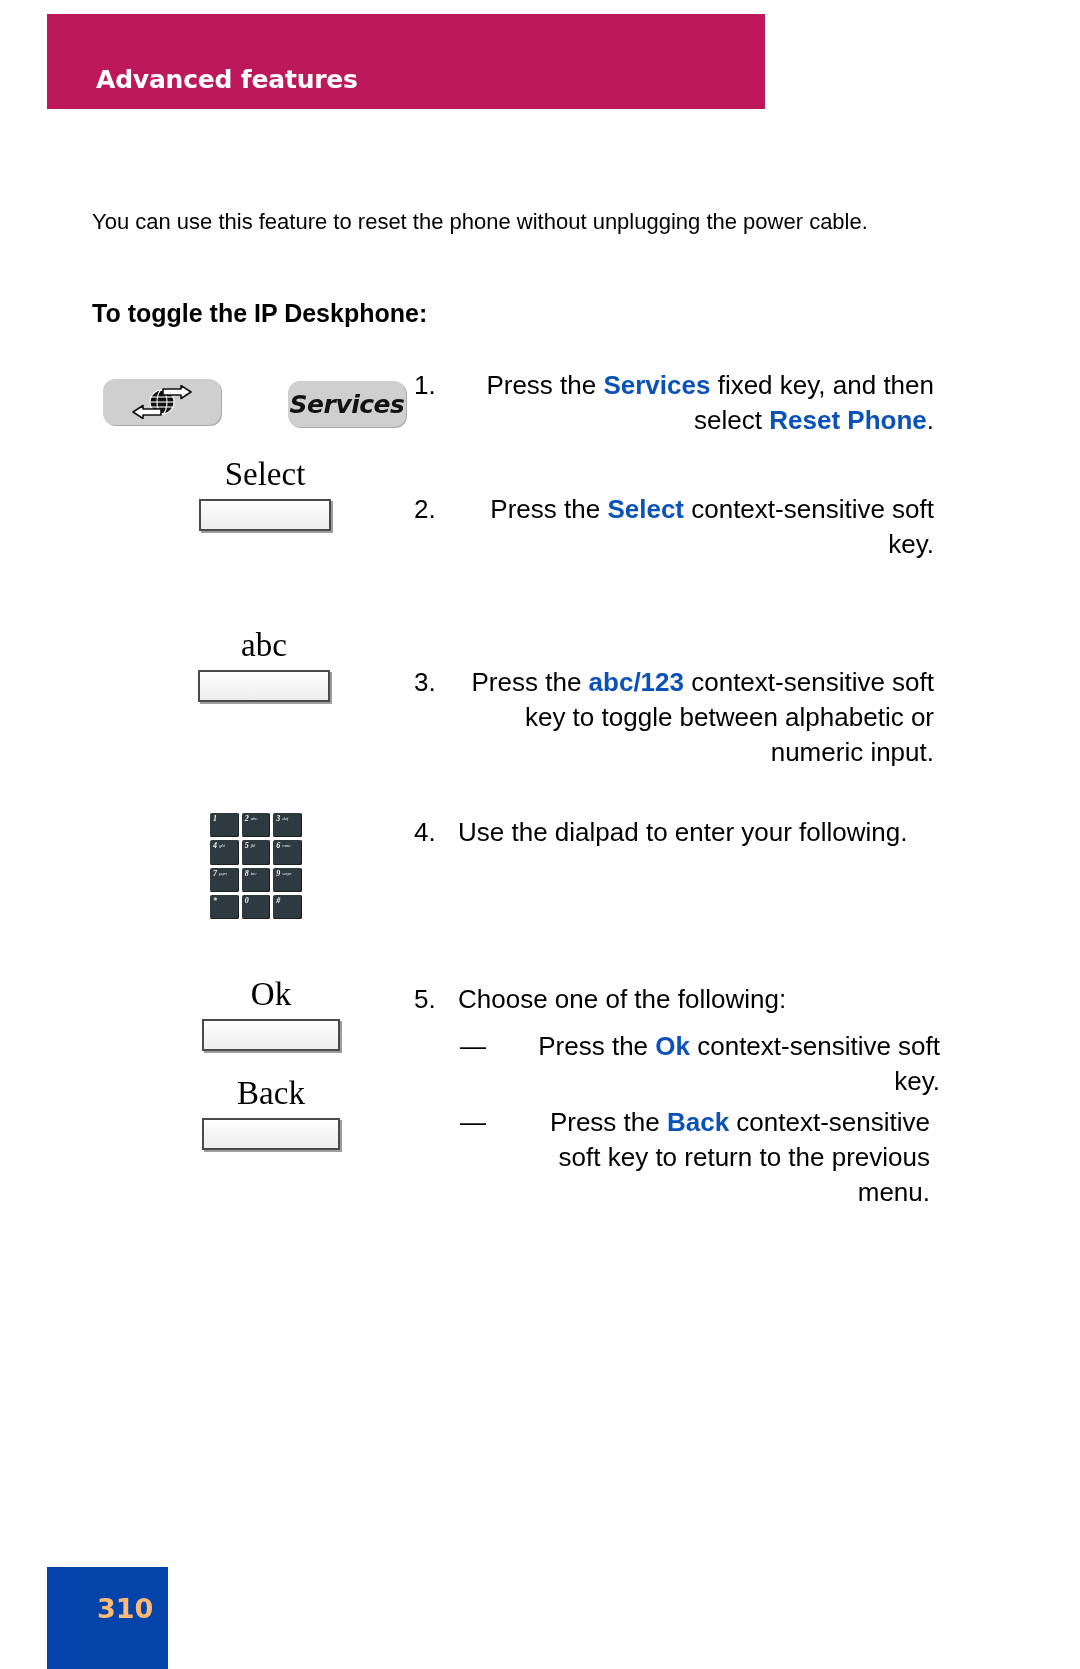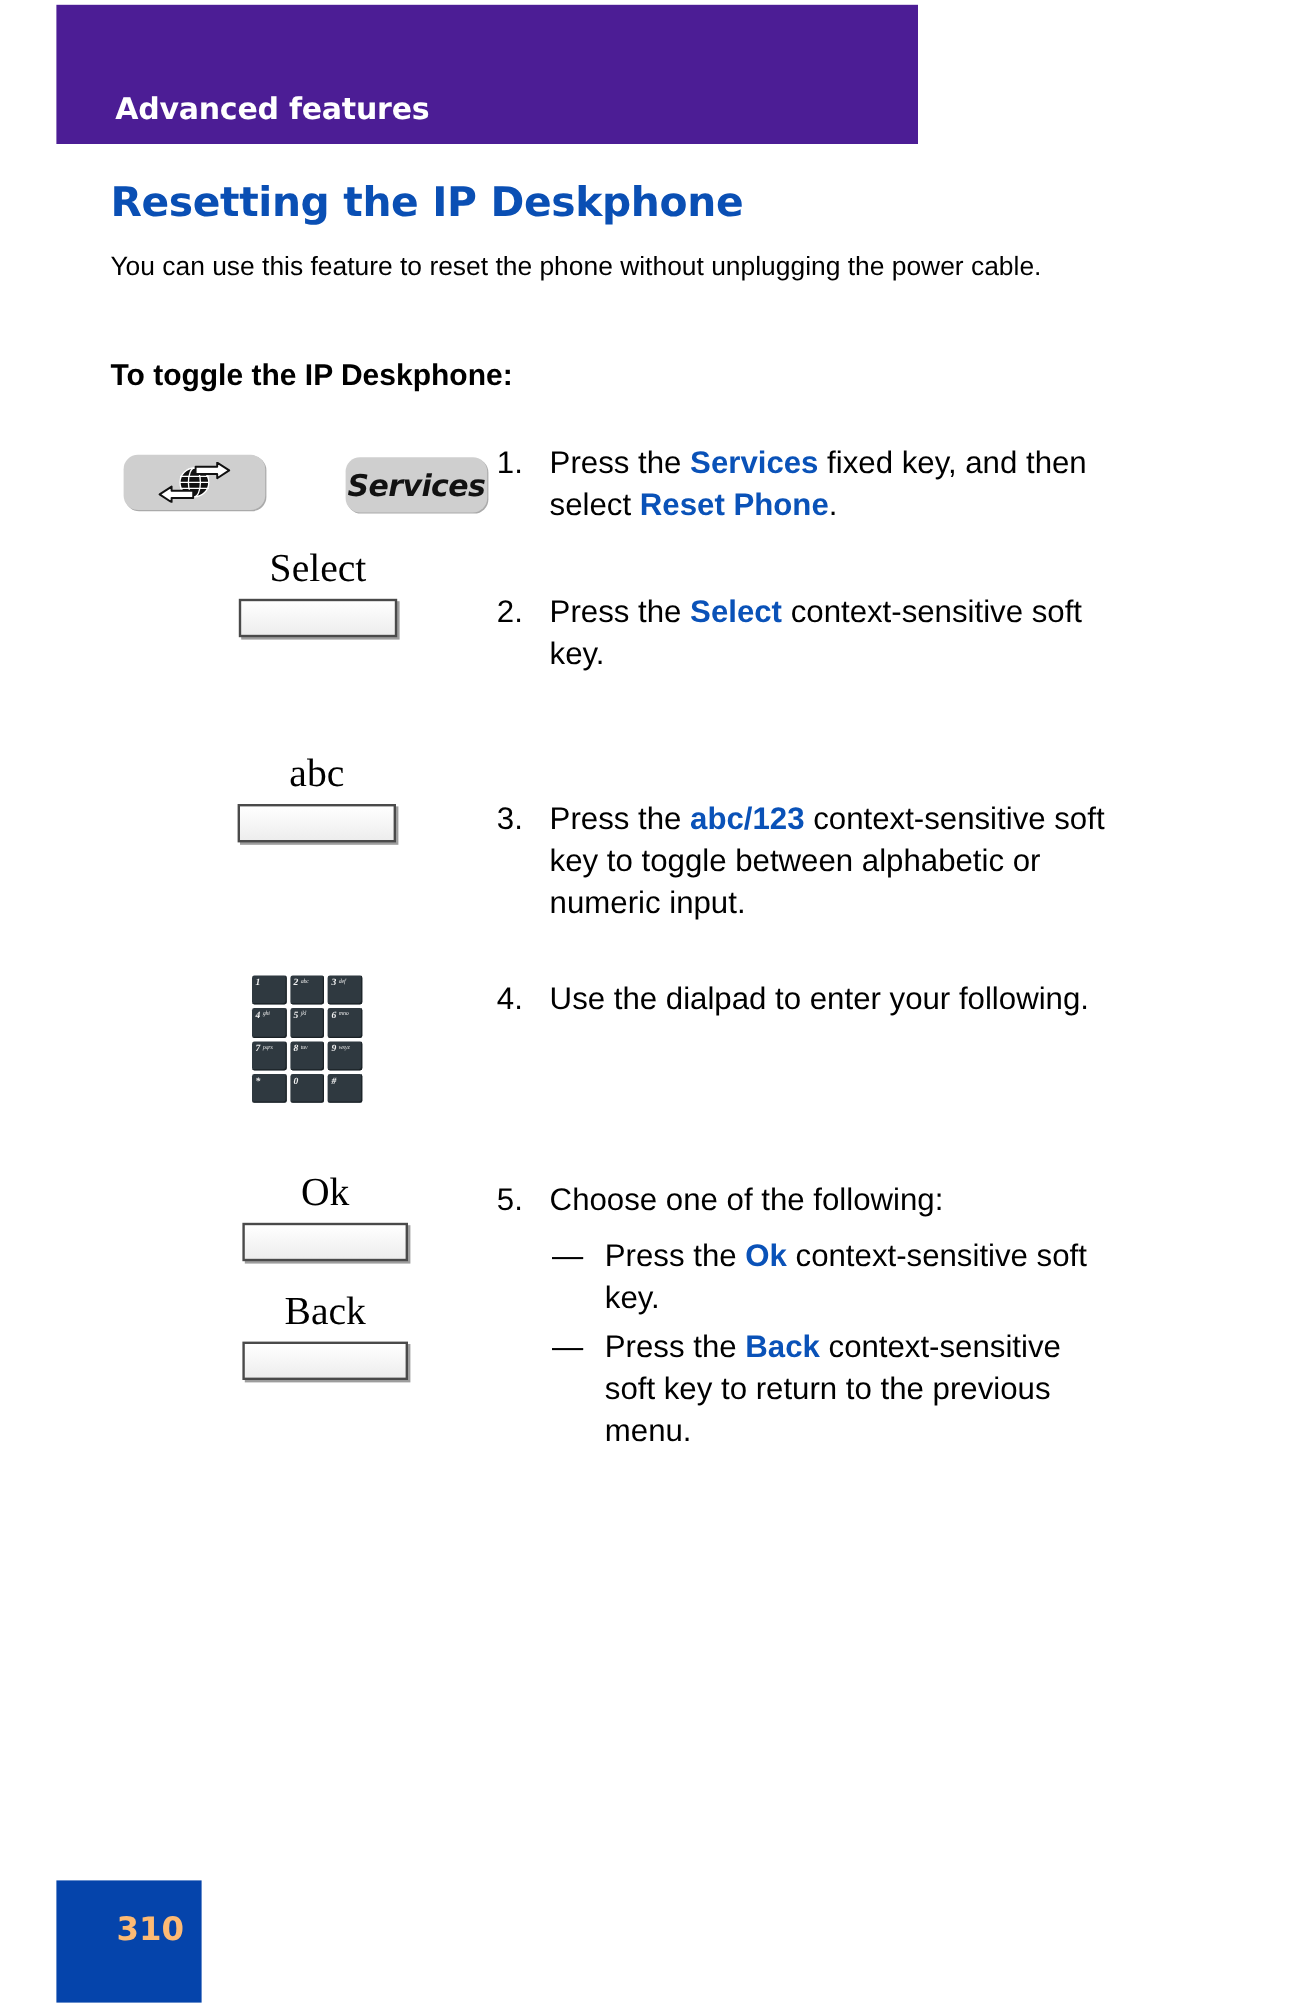--- a/index.html
+++ b/index.html
@@ -15,24 +15,24 @@
     overflow: hidden;
     font-family: "Liberation Sans", sans-serif;
     color: #000000;
     -webkit-font-smoothing: antialiased;
   }
 
   
   .header-bar {
     position: absolute;
     left: 47px;
-    top: 4px;
+    top: 14px;
     width: 718px;
-    height: 116px;
-    background: #4c1d95;
+    height: 95px;
+    background: #be185d;
   }
   .header-bar .header-title {
     position: absolute;
     left: 49px;
     bottom: 15px;
     color: #ffffff;
     font-size: 25px;
     font-weight: bold;
     letter-spacing: -0.2px;
     font-family: "DejaVu Sans", sans-serif;
@@ -93,20 +93,21 @@
   }
   .step-num {
     width: 44px;
     flex: 0 0 44px;
     font-size: 26px;
     line-height: 35px;
   }
   .step-text {
     font-size: 26px;
     line-height: 35px;
+    text-align: right;
   }
   .bluebold { color: #0a52b8; font-weight: bold; }
 
   .sub-item {
     position: absolute;
     display: flex;
     align-items: flex-start;
   }
   .dash {
     width: 44px;
@@ -244,21 +245,20 @@
 </style>
 </head>
 <body>
 
 <div class="header-bar">
   <div class="header-title">Advanced features</div>
 </div>
 
 <div class="page-body">
 
-  <h1 class="chapter-heading">Resetting the IP Deskphone</h1>
 
   <p class="intro-paragraph">You can use this feature to reset the phone without unplugging the power cable.</p>
 
   <h2 class="subheading">To toggle the IP Deskphone:</h2>
 
   <div class="fixed-key" id="key-globe">
     <svg width="66" height="34" viewBox="0 0 66 34">
 
       <circle cx="33" cy="17" r="12" fill="#111111"></circle>
       <ellipse cx="33" cy="17" rx="12" ry="12" fill="none" stroke="#ffffff" stroke-width="1.1"></ellipse>

